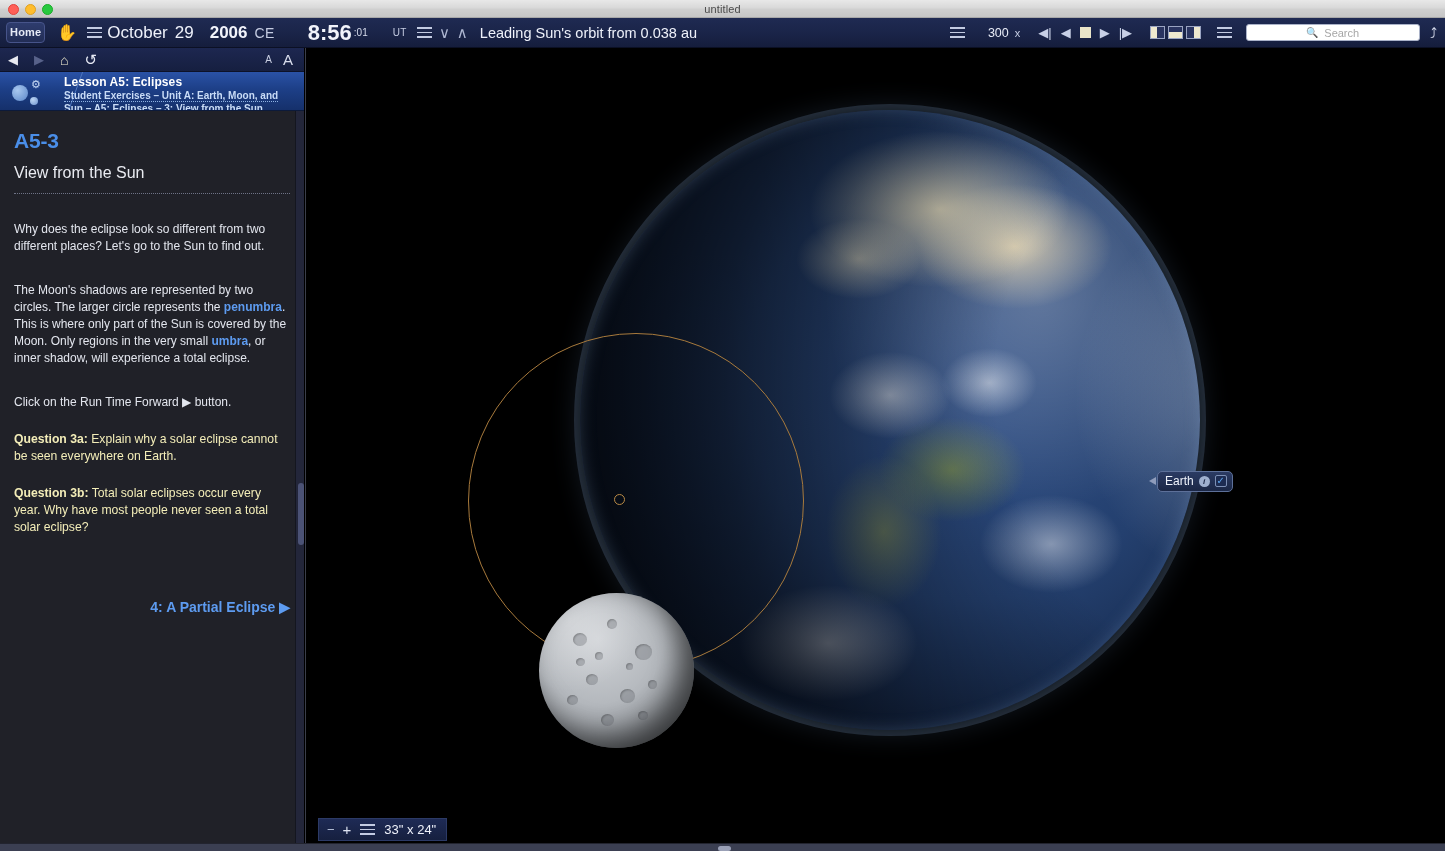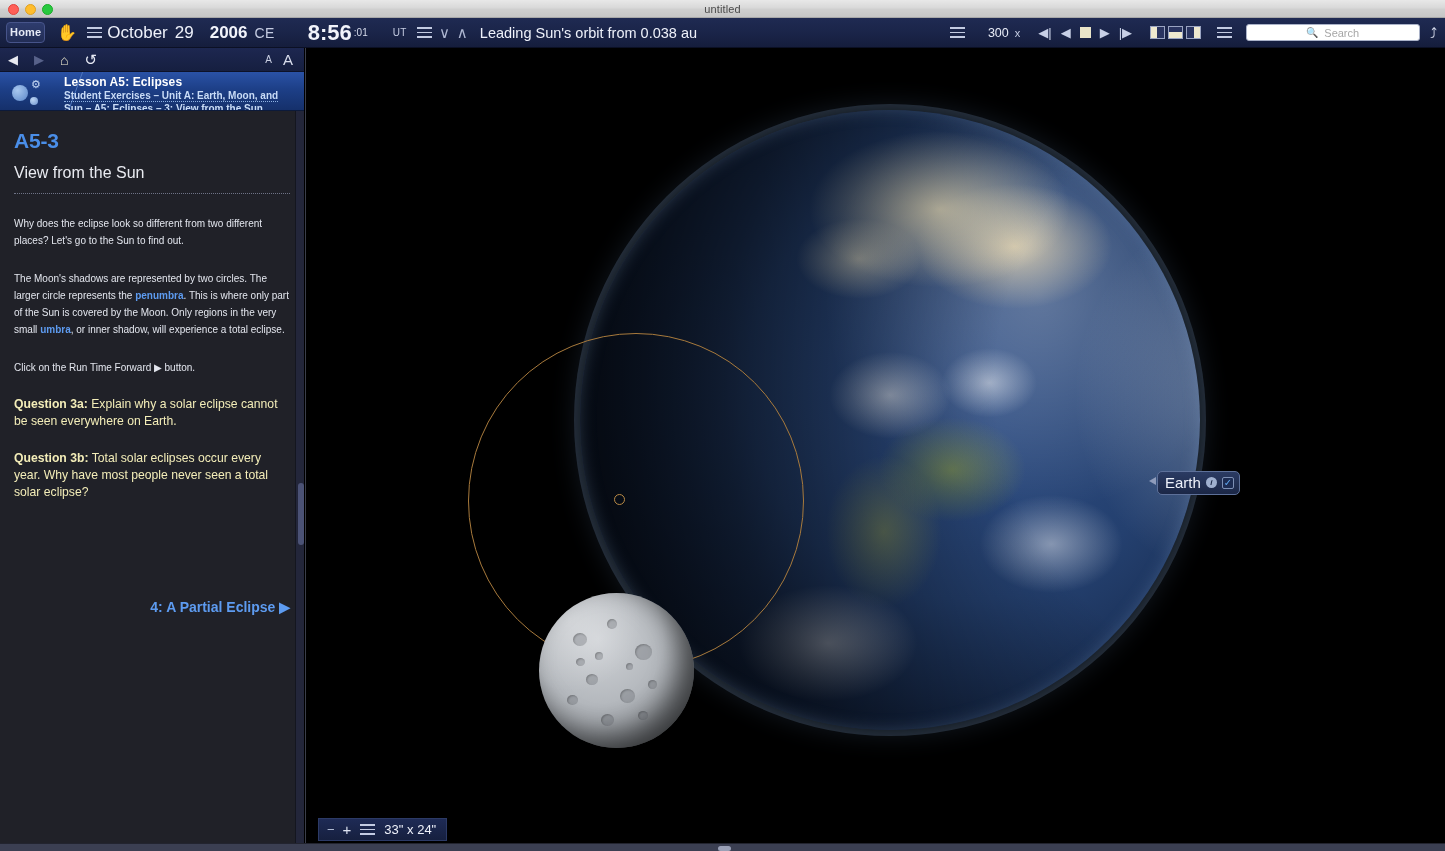--- a/index.html
+++ b/index.html
@@ -115,21 +115,21 @@
   .lh-chevron { position: absolute; left: 54px; top: -4px; width: 22px; height: 47px; border-right: 1px solid #4f77c0; transform: skewX(-20deg); }
   .lh-text { position: absolute; left: 64px; top: 3px; right: 6px; }
   .lh-title { font-size: 12px; font-weight: bold; color: #fff; letter-spacing: .1px; }
   .lh-crumb { font-size: 10px; color: #c9dcf7; line-height: 12.5px; margin-top: 1px; }
   .lh-crumb u { text-decoration: none; border-bottom: 1px dotted #8fb2e2; font-weight: bold; }
 
   .lesson-body { position: relative; height: 732px; overflow: hidden; padding: 0 14px; }
   .les-code { font-size: 21px; font-weight: bold; color: #4a8ee8; margin-top: 18px; letter-spacing: -.2px; }
   .les-subtitle { font-size: 16px; color: #e9ebf1; margin-top: 11px; }
   .les-rule { border: 0; border-top: 1px dotted #6e7386; margin: 11px 0 0 0; }
-  .les-p { font-size: 10px; line-height: 17px; color: #e3e6ee; margin-top: 21px; }
+  .les-p { font-size: 12px; line-height: 17px; color: #e3e6ee; margin-top: 27px; }
   .lnk { color: #5d9bf0; font-weight: bold; }
   .q-block { font-size: 12.2px; line-height: 17px; color: #f3edb8; margin-top: 20px; }
   .q-lead { font-weight: bold; }
   .next-link {
     position: absolute; right: 14px; top: 488px;
     font-size: 14px; font-weight: bold; color: #5d9bf0;
   }
   .sb-scroll {
     position: absolute; right: 0; top: 63px; width: 9px; height: 732px;
     background: #23263a; border-left: 1px solid #14161f;
@@ -193,21 +193,21 @@
     display: flex; align-items: center; gap: 5px;
     padding: 2px 5px 3px 7px; border-radius: 5px;
     background: linear-gradient(to bottom,#2b3b63,#1b2746);
     border: 1px solid #5d7099;
   }
   .earth-tag .pointer {
     position: absolute; left: -9px; top: 5px;
     width: 0; height: 0; border-top: 4px solid transparent;
     border-bottom: 4px solid transparent; border-right: 7px solid #8f9cbb;
   }
-  .earth-tag .nm { font-size: 15px; color: #eef2fb; }
+  .earth-tag .nm { font-size: 12px; color: #eef2fb; }
   .earth-tag .info {
     width: 11px; height: 11px; border-radius: 50%;
     background: #9fb0cf; color: #1b2746; font-size: 8px; font-weight: bold;
     display: flex; align-items: center; justify-content: center; font-style: italic;
   }
   .earth-tag .chk {
     width: 12px; height: 12px; border-radius: 2px;
     background: #1d2c52; border: 1px solid #7d90b5;
     color: #5ea7f0; font-size: 10px; line-height: 10px; text-align: center;
   }

